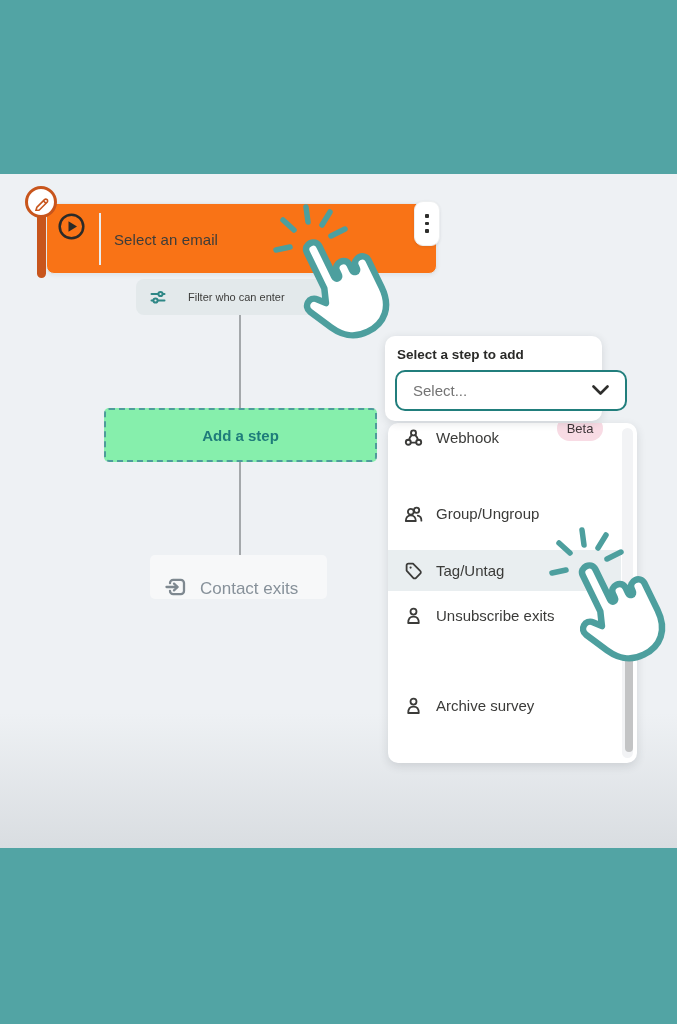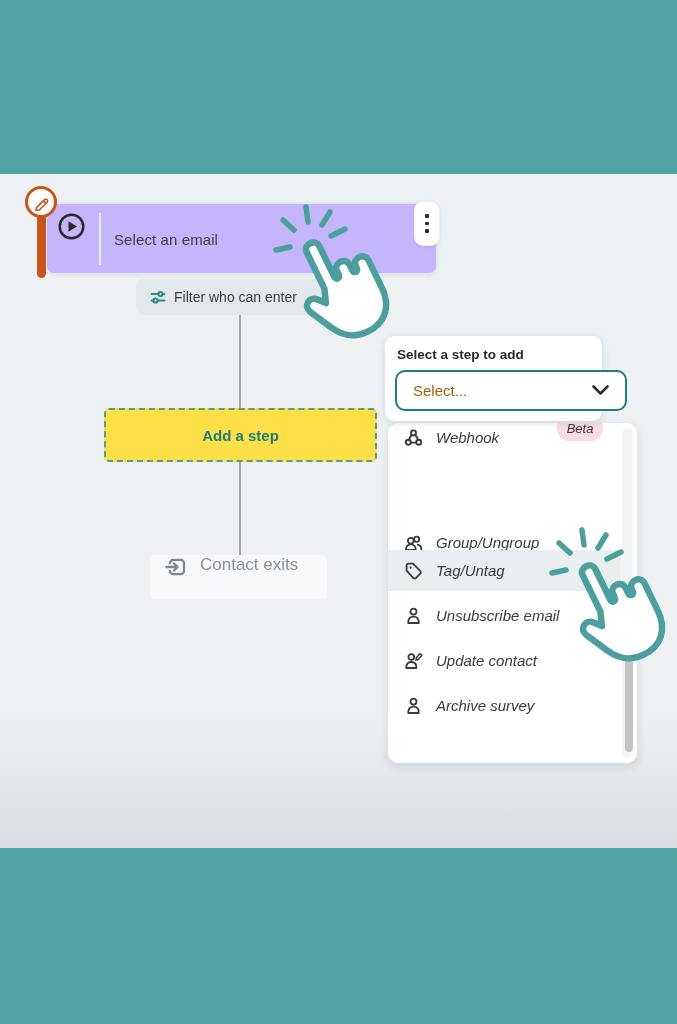--- a/index.html
+++ b/index.html
@@ -8,72 +8,72 @@
   .screen { position:relative; width:677px; height:1024px; overflow:hidden; background:#EDF0F3; }
 
   .band { position:absolute; left:0; width:677px; background:#52A4A4; }
   .band.top { top:0; height:174px; }
   .band.bottom { top:848px; height:176px; }
   .main { position:absolute; left:0; top:174px; width:677px; height:674px;
           background:linear-gradient(180deg,#EEF1F4 0%,#EEF1F4 80%,#D9DDE1 100%); }
 
   
   .email-card { position:absolute; left:46px; top:203px; width:391px; height:71px;
-    background:#c4b5fd; border:1px solid #E4E7E9; border-radius:8px;
+    background:#f97316; border:1px solid #E4E7E9; border-radius:8px;
     box-shadow:0 1px 4px rgba(40,50,60,.08);padding-left:22px; }
   .edit-bar { position:absolute; left:37px; top:210px; width:9px; height:68px;
     background:#C8551C; border-radius:2px 2px 5px 5px; }
   .edit-badge { position:absolute; left:25px; top:186px; width:32px; height:32px;
     background:#fff; border:3px solid #C8551C; border-radius:50%;
     display:flex; align-items:center; justify-content:center; }
   .play-wrap { position:absolute; left:11px; top:9px; width:27px; height:27px; }
   .card-divider { position:absolute; left:52px; top:9px; width:2px; height:52px; background:#EAECEE; }
   .email-label { position:absolute; left:67px; top:0; height:71px; display:flex; align-items:center;
     font-size:15px; color:#3C3C3A; letter-spacing:.1px; }
   .kebab-btn { position:absolute; left:414px; top:201px; width:26px; height:45px; background:#fff;
     border:1px solid #EDEFF0; border-radius:9px; box-shadow:0 1px 3px rgba(40,50,60,.10);
     display:flex; flex-direction:column; align-items:center; justify-content:center; gap:4px; }
   .kebab-btn .dot { width:3.5px; height:3.5px; background:#2E2E2C; border-radius:1px; }
 
   
   .filter-chip { position:absolute; left:136px; top:279px; width:209px; height:36px;
     background:#E3E9EB; border-radius:8px; display:flex; align-items:center; padding-left:14px;
     white-space:nowrap; overflow:hidden; }
-  .filter-chip .txt { margin-left:7px; font-size:14px; color:#3C3C3A; }
+  .filter-chip .txt { margin-left:21px; font-size:11px; color:#3C3C3A; }
 
   
   .vline { position:absolute; width:2px; background:#A4A8AB; left:239px; }
   .vline.l1 { top:315px; height:93px; }
   .vline.l2 { top:462px; height:93px; }
 
   
   .add-step { position:absolute; left:104px; top:408px; width:273px; height:54px;
-    background:#fde047; border:2px dashed #4E9C9B; border-radius:5px;
+    background:#86efac; border:2px dashed #4E9C9B; border-radius:5px;
     display:flex; align-items:center; justify-content:center;
     font-size:15px; font-weight:bold; color:#1E7C7A; }
 
   
   .contact-exits { position:absolute; left:150px; top:555px; width:177px; height:44px;
-    background:#F7F8F9; border-radius:5px; display:flex; align-items:flex-start; padding-left:14px; }
+    background:#F7F8F9; border-radius:5px; display:flex; align-items:flex-end; padding-left:14px; }
   .contact-exits .txt { margin-left:12px; font-size:17px; font-weight:500; color:#87919A; }
 
   
   .picker-top { position:absolute; left:385px; top:336px; width:217px; height:85px;
     background:#fff; border-radius:10px; box-shadow:0 2px 8px rgba(40,50,60,.14); z-index:5; }
   .picker-title { position:absolute; left:12px; top:11px; font-size:13.5px; font-weight:bold; color:#2A2A28; }
   .picker-select { position:absolute; left:10px; top:34px; width:232px; height:41px;
     background:#fff; border:2px solid #217E7C; border-radius:10px;
     display:flex; align-items:center; padding:0 16px; justify-content:space-between;
-    font-size:15px; color:#a16207; }
+    font-size:15px; color:#737373; }
 
   .picker-list { position:absolute; left:388px; top:423px; width:249px; height:340px;
     background:#fff; border-radius:10px; box-shadow:0 3px 10px rgba(40,50,60,.14);
     overflow:hidden; z-index:4; }
   .row { position:absolute; left:0; width:249px; height:45px;
-    display:flex; align-items:center; padding-left:16px;font-style:italic; }
+    display:flex; align-items:center; padding-left:16px; }
   .row .icon { width:19px; height:19px; flex:0 0 19px; display:flex; align-items:center; }
   .row .lbl { margin-left:13px; font-size:15px; color:#3B3B39; }
   .row.highlight { background:#E9EEF0; width:233px; }
   .badge-beta { position:absolute; left:169px; top:1px; width:46px; height:25px;
     background:#F8DBE4; border-radius:13px; display:flex; align-items:center; justify-content:center;
     font-size:13px; color:#3D3538; }
   .scroll-track { position:absolute; left:234px; top:5px; width:11px; height:330px;
     background:#F2F3F5; border-radius:6px; }
   .scroll-thumb { position:absolute; left:237px; top:225px; width:8px; height:104px;
     background:#C3C4C5; border-radius:4px; }
@@ -165,21 +165,21 @@
             <path d="M11.2 6.9 C12.7 8.6 13.6 10.6 14 12"></path>
             <path d="M6.8 14.6 H12.2"></path>
           </g>
         </svg>
       </span>
       <span class="lbl">Webhook</span>
       <span class="badge-beta">Beta</span>
     </div>
 
 
-    <div class="row" style="top:97px">
+    <div class="row" style="top:68px">
       <span class="icon">
         <svg width="19" height="19" viewBox="0 0 19 19">
           <g fill="none" stroke="#3B3B39" stroke-width="1.8" stroke-linecap="round" stroke-linejoin="round">
             <circle cx="12.6" cy="6.2" r="2.6"></circle>
             <path d="M13.8 11.7 c2.4 .4 3.6 2.4 3.6 5"></path>
             <circle cx="6.8" cy="7.8" r="2.9"></circle>
             <path d="M1.8 17 c0-3.4 2-5.7 5-5.7 s5 2.3 5 5.7 z"></path>
           </g>
         </svg>
       </span>
@@ -198,35 +198,23 @@
 
     <div class="row" style="top:170px">
       <span class="icon">
         <svg width="19" height="19" viewBox="0 0 19 19">
           <g fill="none" stroke="#3B3B39" stroke-width="1.8" stroke-linecap="round" stroke-linejoin="round">
             <circle cx="9.5" cy="5.6" r="3"></circle>
             <path d="M4.2 17 c0-4 2.2-6.3 5.3-6.3 s5.3 2.3 5.3 6.3 z"></path>
           </g>
         </svg>
       </span>
-      <span class="lbl">Unsubscribe email</span>
-    </div>
-
-    <div class="row" style="top:215px">
-      <span class="icon">
-        <svg width="19" height="19" viewBox="0 0 19 19">
-          <g fill="none" stroke="#3B3B39" stroke-width="1.8" stroke-linecap="round" stroke-linejoin="round">
-            <circle cx="7.3" cy="6" r="2.9"></circle>
-            <path d="M2.2 17 c0-3.8 2.1-6 5.1-6 s5.1 2.2 5.1 6 z"></path>
-            <path d="M12.4 6.8 L15.8 2.6 l2 1.6 -3.4 4.2 -2.4 .6 z" stroke-width="1.5"></path>
-          </g>
-        </svg>
-      </span>
-      <span class="lbl">Update contact</span>
-    </div>
+      <span class="lbl">Unsubscribe exits</span>
+    </div>
+
 
     <div class="row" style="top:260px">
       <span class="icon">
         <svg width="19" height="19" viewBox="0 0 19 19">
           <g fill="none" stroke="#3B3B39" stroke-width="1.8" stroke-linecap="round" stroke-linejoin="round">
             <circle cx="9.5" cy="5.6" r="3"></circle>
             <path d="M4.2 17 c0-4 2.2-6.3 5.3-6.3 s5.3 2.3 5.3 6.3 z"></path>
           </g>
         </svg>
       </span>

